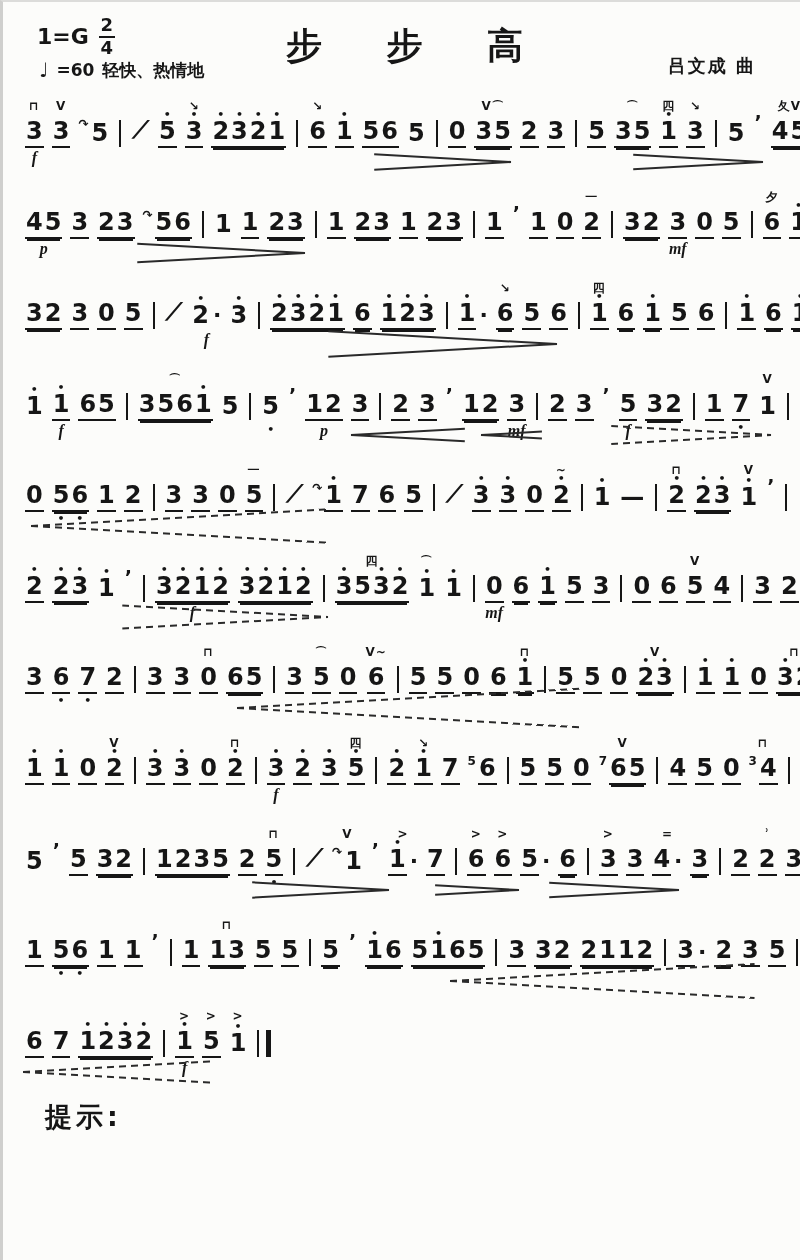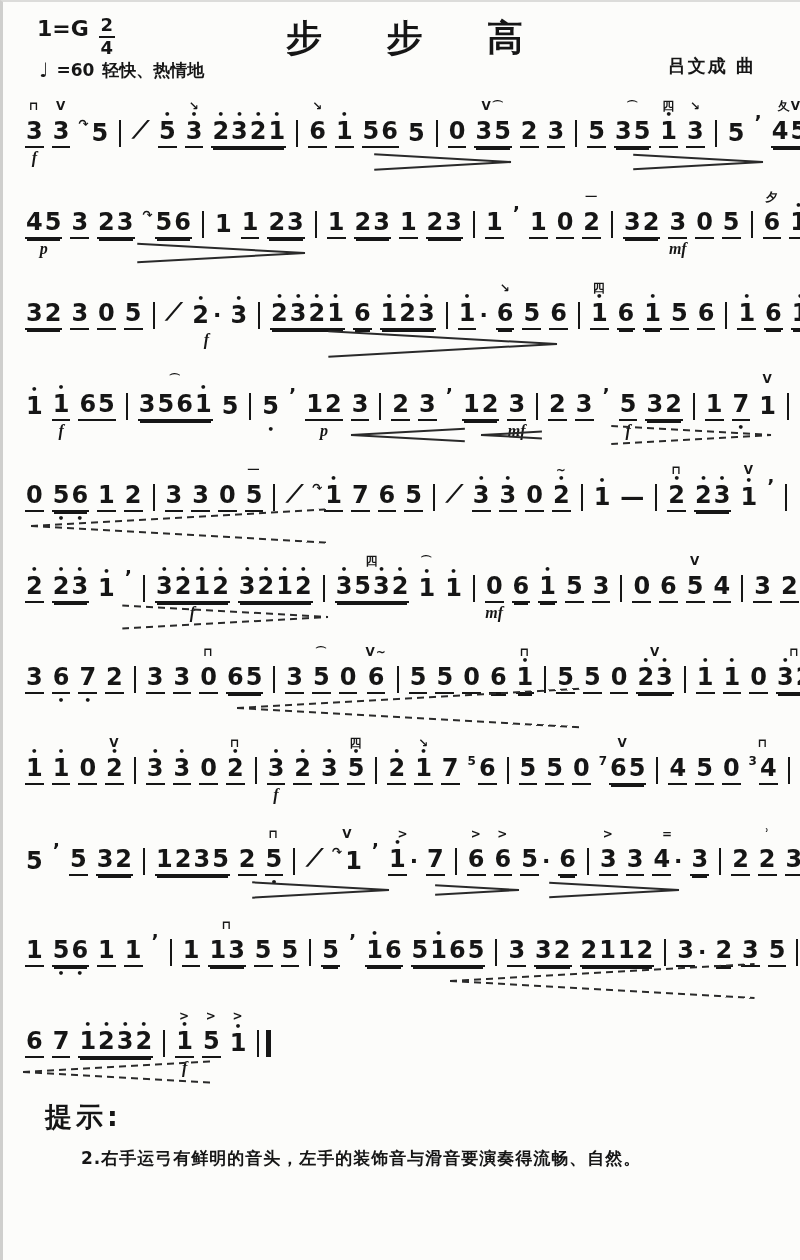--- a/index.html
+++ b/index.html
@@ -5,24 +5,24 @@
   html,body{margin:0;padding:0;background:#e8e8e6;}
   .page{
     width:800px;height:1260px;box-sizing:border-box;margin:0 auto;
     background:#fcfcfa;color:#161616;overflow:hidden;
     font-family:"DejaVu Sans",sans-serif;
     border-left:3px solid #cfcfcd;border-top:2px solid #dcdcda;
     padding:8px 14px 0 20px;position:relative;
   }
   
   .hdr{position:relative;height:88px;}
-  .keysig{position:absolute;left:14px;top:6px;font-size:22px;font-weight:700;display:flex;gap:10px;}
+  .keysig{position:absolute;left:14px;top:6px;font-size:22px;font-weight:700;display:flex;align-items:center;gap:10px;}
   .frac{display:inline-flex;flex-direction:column;align-items:center;font-size:18px;line-height:1.05;font-weight:700;}
   .frac .fl{width:16px;height:2px;background:#161616;margin:1px 0;}
-  .title{position:absolute;left:0;right:0;top:4px;text-align:center;font-size:36px;font-weight:700;letter-spacing:26px;text-indent:26px;}
+  .title{position:absolute;left:0;right:0;top:12px;text-align:center;font-size:36px;font-weight:700;letter-spacing:26px;text-indent:26px;}
   .composer{position:absolute;right:30px;top:44px;font-size:18px;font-weight:700;letter-spacing:2px;text-align:center;}
   .tempo{position:absolute;left:16px;top:48px;font-size:17px;font-weight:700;display:flex;align-items:center;gap:8px;}
   .qnote{font-size:20px;}
   
   .mline{position:relative;margin-bottom:21px;padding:0 2px;}
   .toks{display:flex;align-items:flex-end;gap:8px;}
   .tok{display:flex;flex-direction:column;align-items:center;}
   .am{height:17px;font-size:12px;font-weight:700;letter-spacing:1px;line-height:17px;white-space:nowrap;}
   .nm{height:36px;display:flex;align-items:center;font-size:24px;font-weight:700;line-height:1;}
   .bm{height:17px;font-family:"Liberation Serif",serif;font-style:italic;font-weight:700;font-size:16px;line-height:14px;}
@@ -2709,16 +2709,15 @@
         </div>
         <div class="hp cresc dashed" style="left: 0%; width: 25%;">
           <i></i>
           <i></i>
         </div>
       </div>
     </div>
 
   <div class="tips">
     <div class="tips-h">提示:</div>
-    <div class="tip">2.右手运弓有鲜明的音头，左手的装饰音与滑音要演奏得流畅、自然。</div>
   </div>
 
 </div>
 
 </body></html>

